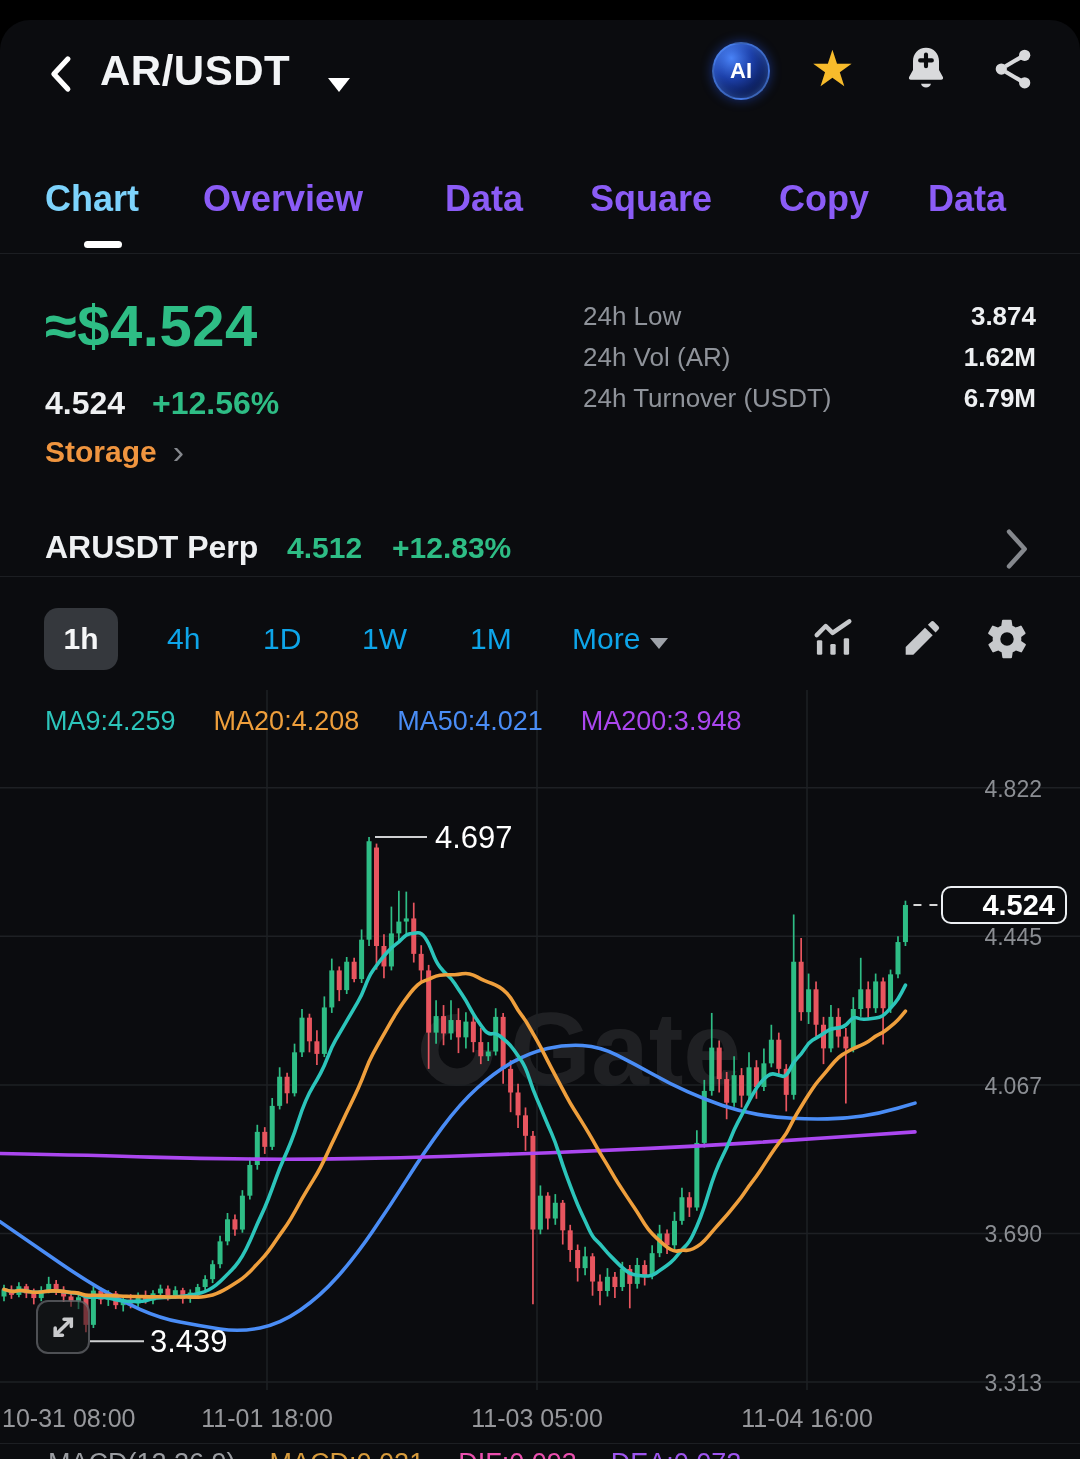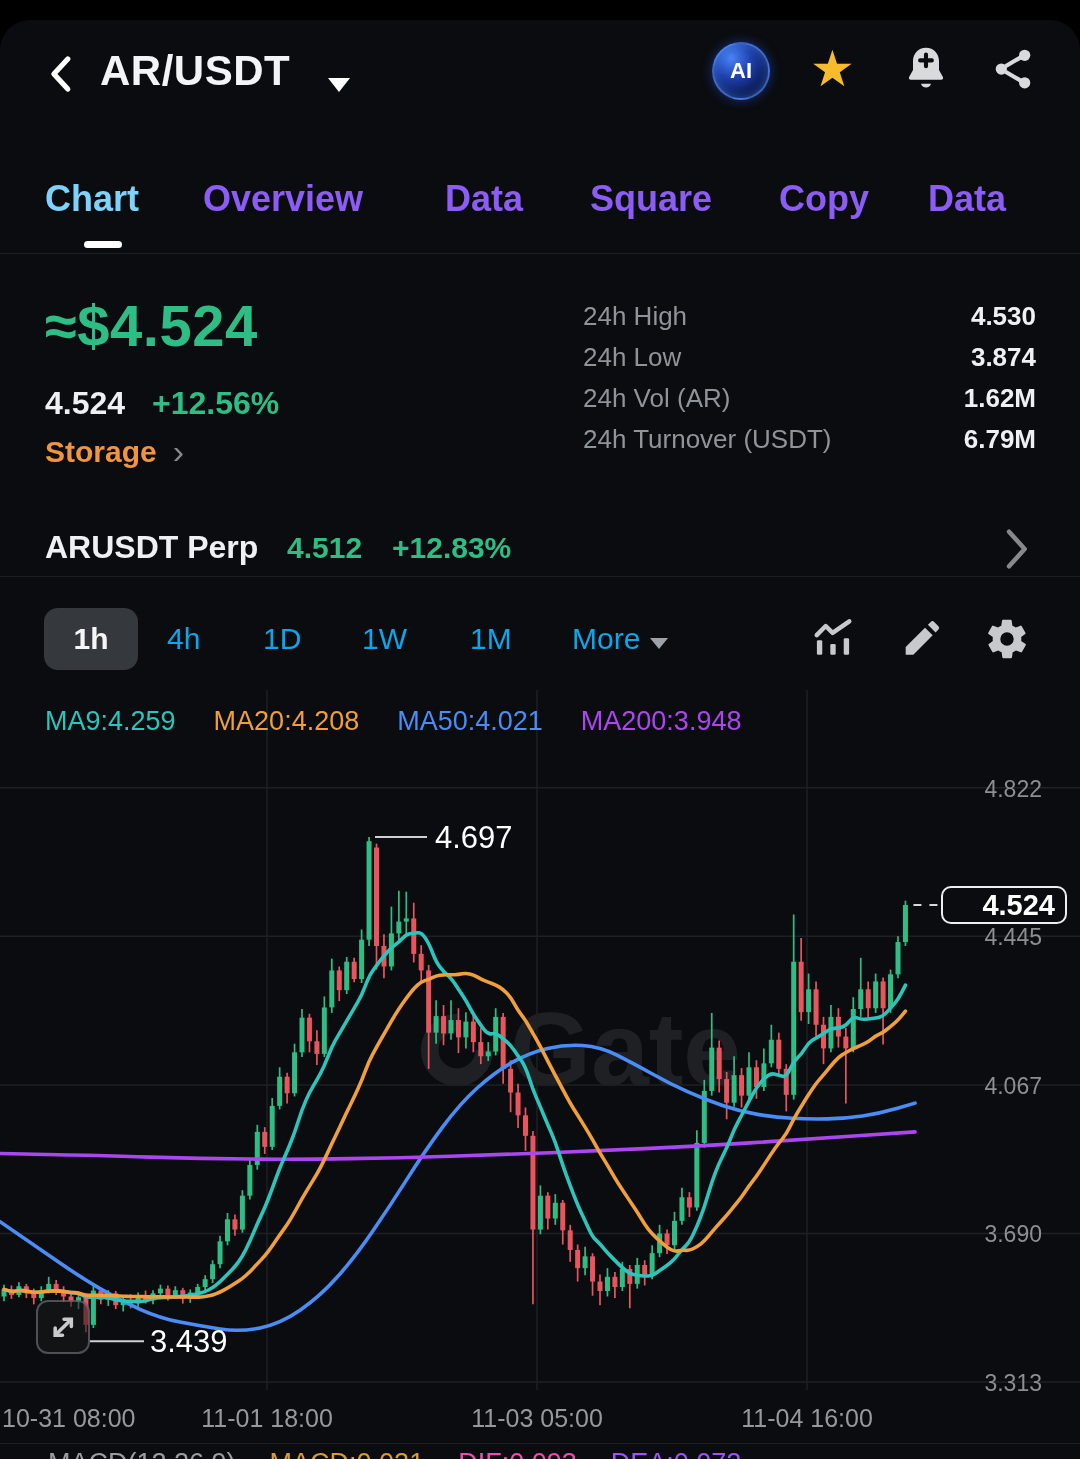--- a/index.html
+++ b/index.html
@@ -102,24 +102,20 @@
 
     <div class="abs big-price" style="left:45px;top:272px;">≈$4.524</div>
     <div class="abs sub-price" style="left:45px;top:365px;">4.524</div>
     <div class="abs sub-pct" style="left:152px;top:365px;">+12.56%</div>
     <div class="abs" style="left:45px;top:412px;display:flex;align-items:center;gap:16px;">
       <span class="sector">Storage</span>
       <span class="chev">›</span>
     </div>
 
     <div class="abs" style="left:583px;top:276px;width:453px;">
-      <div class="stat-row">
-        <span class="stat-label">24h High</span>
-        <span class="stat-value">4.530</span>
-      </div>
       <div class="stat-row">
         <span class="stat-label">24h Low</span>
         <span class="stat-value">3.874</span>
       </div>
       <div class="stat-row">
         <span class="stat-label">24h Vol (AR)</span>
         <span class="stat-value">1.62M</span>
       </div>
       <div class="stat-row">
         <span class="stat-label">24h Turnover (USDT)</span>
@@ -132,21 +128,21 @@
       <span class="abs perp-num" style="left:287px;top:26px;">4.512</span>
       <span class="abs perp-num" style="left:392px;top:26px;">+12.83%</span>
       <span>
         <svg class="abs" style="left:998px;top:18px;" width="36" height="52" viewBox="0 0 20 30">
             <polyline points="6,5 15,15 6,25" fill="none" stroke="#85888d" stroke-width="2.6" stroke-linecap="round" stroke-linejoin="round"></polyline>
           </svg>
       </span>
     </div>
     <div class="row-sep" style="top:556px;"></div>
 
-    <div class="tf-chip" style="left:44px;top:588px;width:94px;height:62px;">1h</div>
+    <div class="tf-chip" style="left:44px;top:588px;width:74px;height:62px;">1h</div>
     <div class="tf" style="left:167px;top:602px;">4h</div>
     <div class="tf" style="left:263px;top:602px;">1D</div>
     <div class="tf" style="left:362px;top:602px;">1W</div>
     <div class="tf" style="left:470px;top:602px;">1M</div>
     <div class="tf" style="left:572px;top:602px;">
       <span>More</span><span class="more-caret"></span>
     </div>
     <div class="abs" style="left:810px;top:596px;">
       <svg width="46" height="46" viewBox="0 0 24 24">
         <rect x="3.6" y="12.6" width="2.8" height="7.6" rx=".7" fill="#c7c9cc"></rect>

